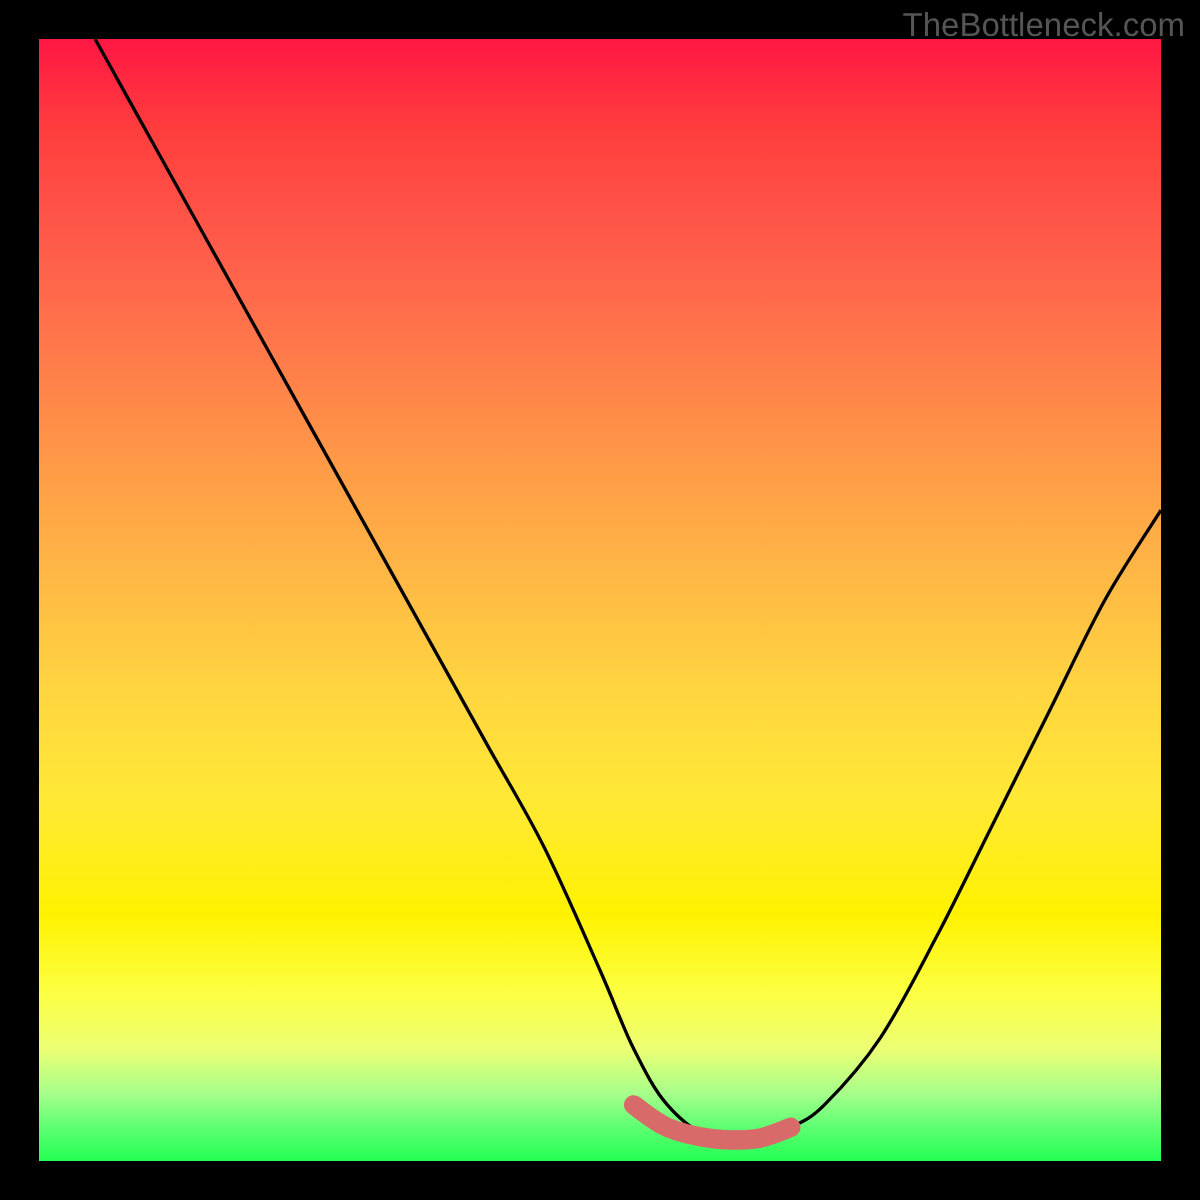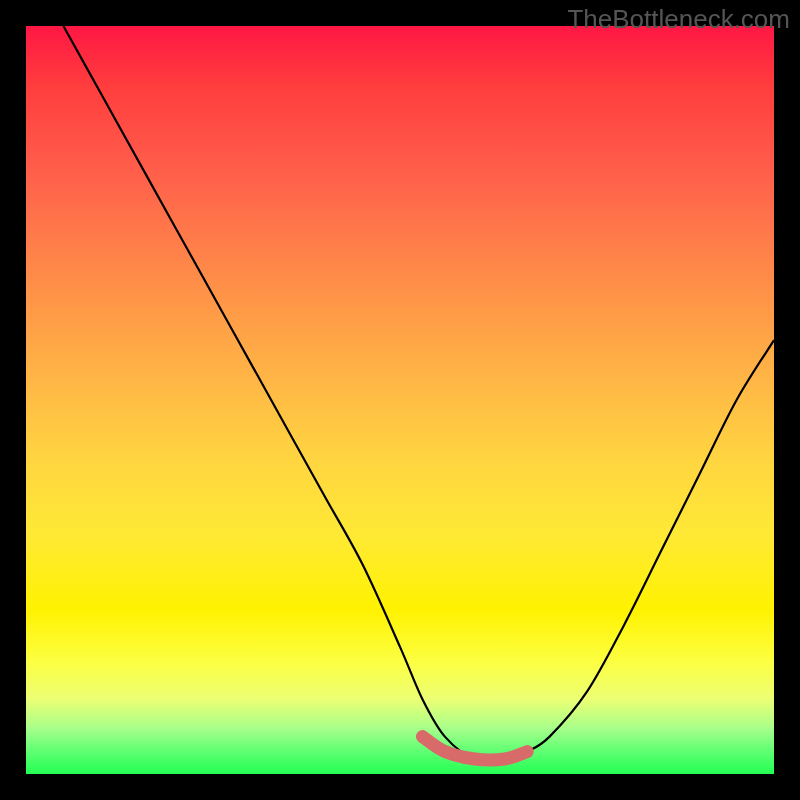--- a/index.html
+++ b/index.html
@@ -14,21 +14,21 @@
     width: 800px;
     height: 800px;
     position: relative;
     background: #000;
   }
   .watermark {
     position: absolute;
     top: 4px;
     right: 10px;
     color: #555;
-    font-size: 26px;
+    font-size: 22px;
     font-weight: 500;
     z-index: 10;
   }
   .plot-area {
     position: absolute;
     left: 26px;
     top: 26px;
     width: 748px;
     height: 748px;
     background: linear-gradient(to bottom,

